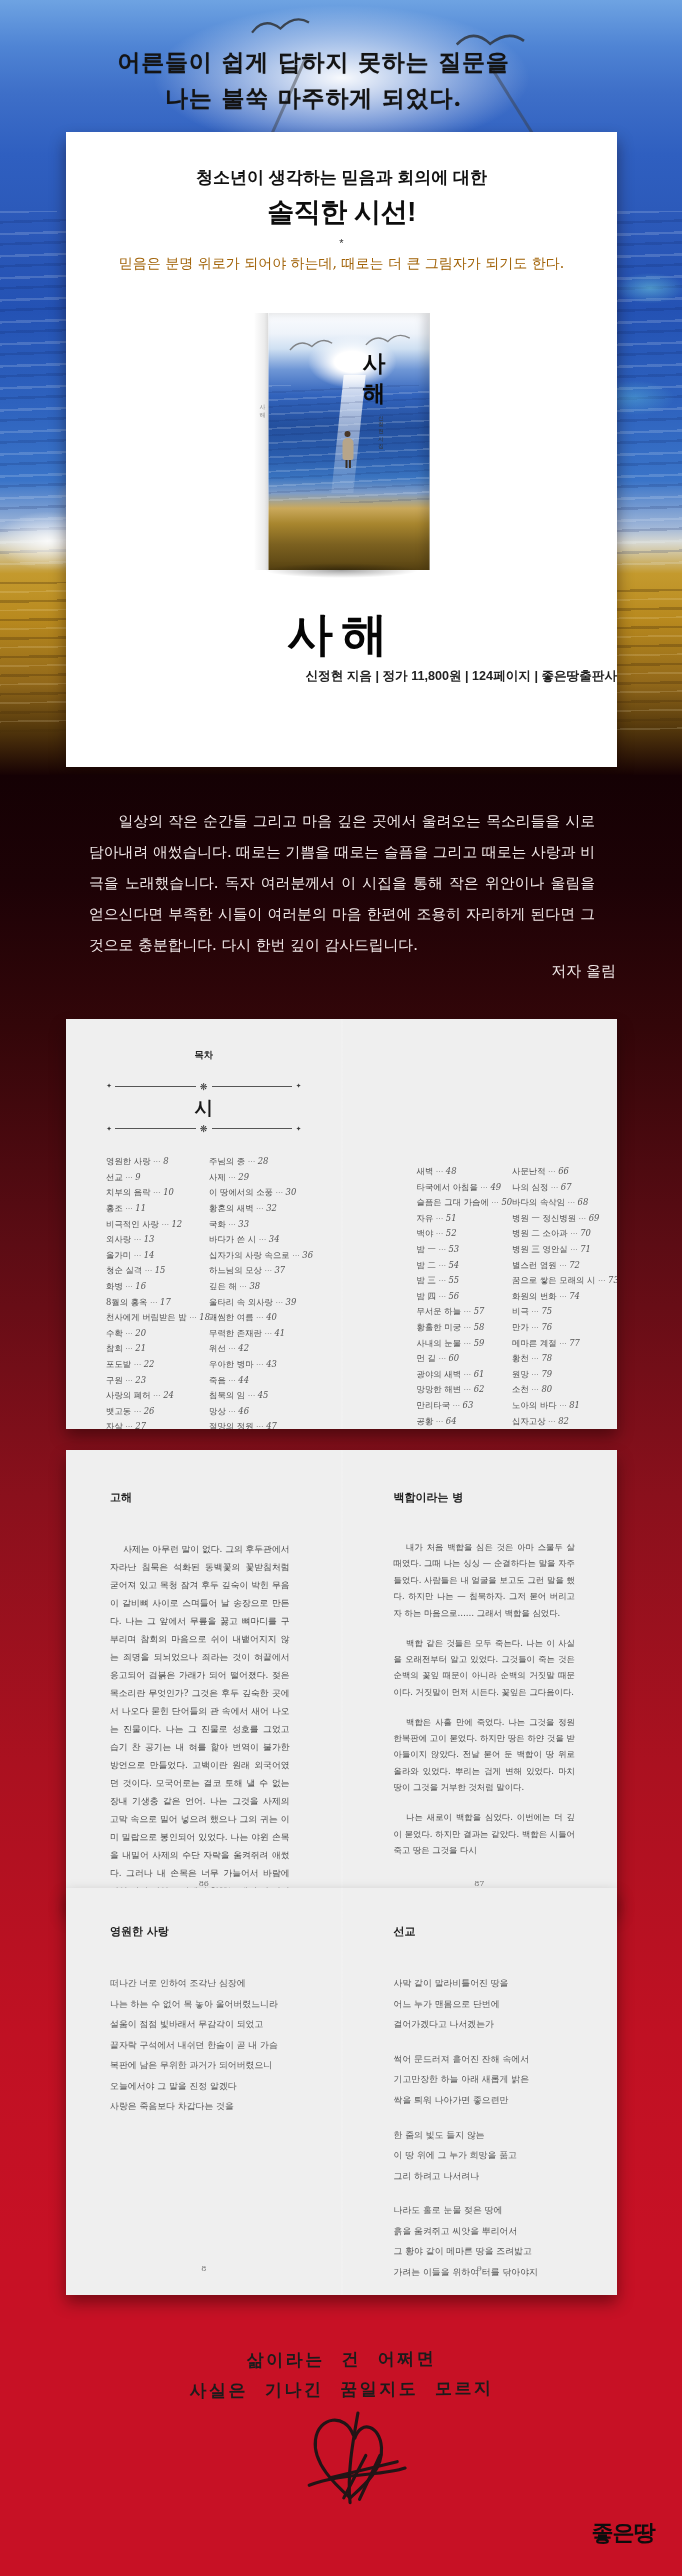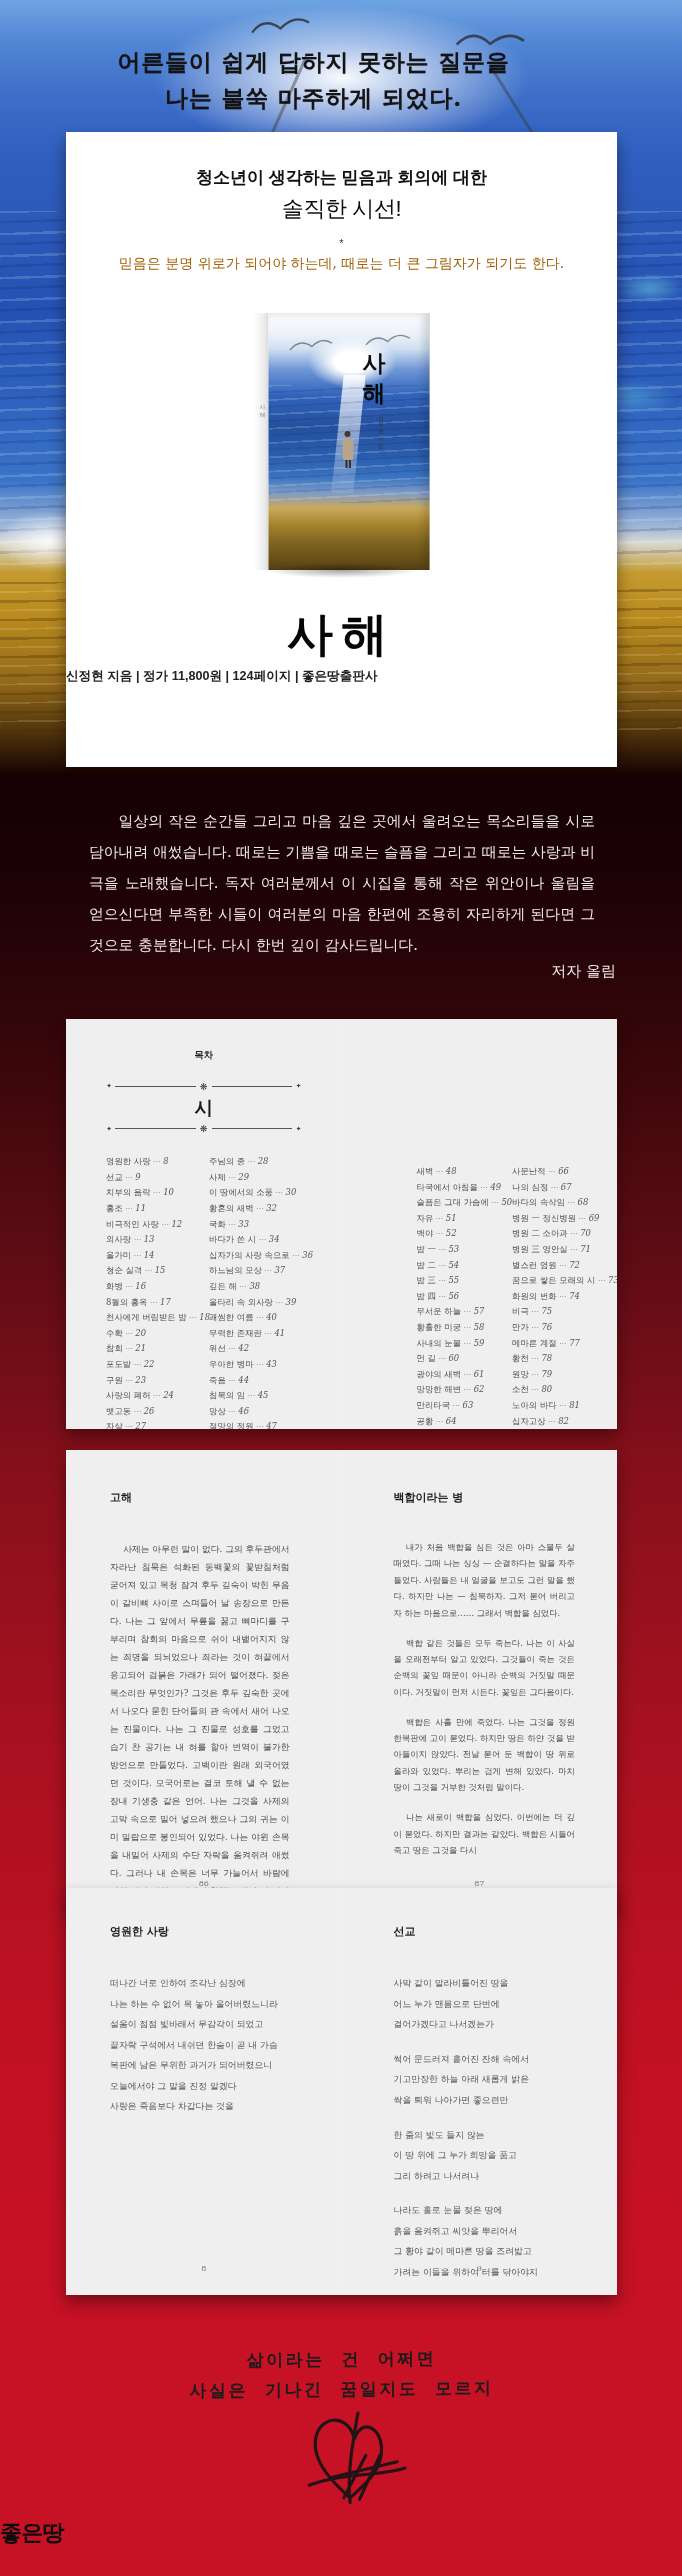--- a/index.html
+++ b/index.html
@@ -36,28 +36,28 @@
     text-shadow:0 0 0.8px rgba(0,0,0,.4);}
   .hero-line.l1{top:47px;}
   .hero-line.l2{top:83px;}
 
   
   .card{position:absolute;left:66px;width:551px;box-shadow:0 8.4px 15px rgba(20,0,0,.45);}
   .promo{top:132px;height:635px;background:#ffffff;}
   .promo .sub{position:absolute;top:34px;left:0;width:100%;text-align:center;
     font-weight:700;font-size:17px;color:#111;}
   .promo .headline{position:absolute;top:62px;left:0;width:100%;text-align:center;
-    font-weight:400;font-size:22px;color:#0d0d0d;letter-spacing:-0.4px;}
+    font-weight:700;font-size:27px;color:#0d0d0d;letter-spacing:-0.4px;}
   .promo .star{position:absolute;top:105px;left:0;width:100%;text-align:center;
     font-size:11px;color:#333;}
   .promo .tagline{position:absolute;top:123px;left:0;width:100%;text-align:center;
     font-family:"DejaVu Serif",serif;font-size:14px;color:#a16207;}
   .promo .big-title{position:absolute;top:472px;left:0;width:100%;text-align:center;
     font-family:"DejaVu Serif",serif;font-weight:800;font-size:46px;letter-spacing:8.4px;color:#050505;}
-  .promo .info{position:absolute;top:536px;left:0;width:100%;text-align:left;
+  .promo .info{position:absolute;top:536px;left:0;width:100%;text-align:right;
     font-size:12.6px;font-weight:600;color:#222;}
 
   
   .book-wrap{position:absolute;top:181px;left:50%;transform:translateX(-50%);
     width:175px;height:257px;display:flex;}
   .book-wrap::after{content:'';position:absolute;left:6%;right:6%;bottom:-7.6px;height:15px;
     background:radial-gradient(ellipse at 50% 50%, rgba(0,0,0,.35), transparent 70%);}
   .book-spine{width:14.3px;height:100%;background:linear-gradient(90deg,#fdfdfd,#ececec 70%,#d9d9d9);
     position:relative;}
   .spine-text{position:absolute;top:34%;left:3.4px;writing-mode:vertical-rl;
@@ -142,21 +142,21 @@
   .poem-line{font-size:8.9px;line-height:20.5px;min-height:20.5px;color:#555;white-space:nowrap;}
   .poem-line:empty{min-height:0;height:14.3px;}
 
   
   .hand{position:absolute;left:0;width:683px;text-align:center;color:#1c1c1c;
     font-family:"DejaVu Serif",serif;font-weight:700;font-size:17px;letter-spacing:2.5px;
     word-spacing:8.4px;transform:rotate(-0.5deg);}
   .hand.h1{top:1573px;}
   .hand.h2{top:1603px;}
   .sig{position:absolute;top:1627px;left:50%;transform:translateX(-50%);}
-  .pub-logo{position:absolute;top:1743px;left:0;width:655px;text-align:left;
+  .pub-logo{position:absolute;top:1743px;left:0;width:655px;text-align:right;
     font-weight:900;font-size:22px;color:#0d0d0d;letter-spacing:-0.8px;}
 </style>
 </head>
 <body>
 
 <div class="canvas">
 
   <div class="sea">
     <div class="sea-waves"></div>
     <div class="sand-waves"></div>

